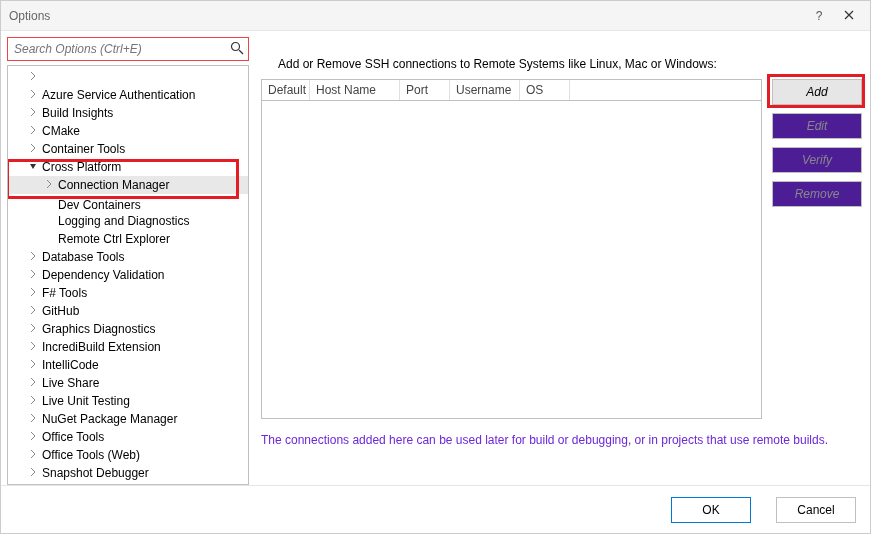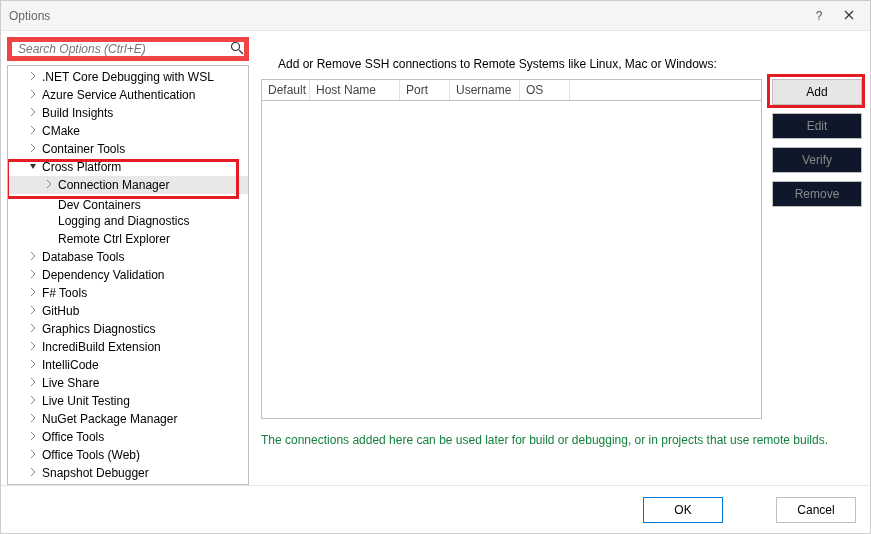--- a/index.html
+++ b/index.html
@@ -8,21 +8,21 @@
 .window { width: 871px; height: 534px; background: #fff; border: 1px solid #ccc; display: flex; flex-direction: column; }
 
 .titlebar { height: 30px; display: flex; align-items: center; padding: 0 6px 0 8px; border-bottom: 1px solid #e6e6e6; background: #f5f5f5; }
 .titlebar .title { color: #666; flex: 1; }
 .titlebar .tbtn { width: 30px; height: 30px; display: flex; align-items: center; justify-content: center; color: #555; }
 
 .body { flex: 1; display: flex; padding: 6px 8px 0 6px; gap: 12px; overflow: hidden; }
 
 .leftcol { width: 242px; display: flex; flex-direction: column; }
 .searchwrap { position: relative; margin-bottom: 4px; }
-.searchwrap input { width: 100%; height: 24px; padding: 2px 24px 2px 6px; border: 5px solid #ef4444; font-style: italic; color: #555; }
+.searchwrap input { width: 100%; height: 24px; padding: 2px 24px 2px 6px; border: 1px solid #ef4444; font-style: italic; color: #555; }
 .searchwrap .sicon { position: absolute; right: 5px; top: 4px; color: #333; }
 
 .treewrap { flex: 1; border: 1px solid #c0c0c0; overflow-y: auto; position: relative; }
 .treewrap::-webkit-scrollbar { width: 16px; }
 .treewrap::-webkit-scrollbar-track { background: #f5f5f5; }
 .treewrap::-webkit-scrollbar-thumb { background: #c2c2c2; }
 
 .tree { padding: 2px 0 2px 0; }
 .node { display: flex; align-items: center; height: 18px; cursor: default; user-select: none; white-space: nowrap; }
 .node .arrow { width: 12px; height: 12px; margin: 0 2px 0 0; flex-shrink: 0; }
@@ -36,28 +36,28 @@
 
 .rightcol { flex: 1; display: flex; flex-direction: column; padding-top: 20px; }
 .caption { margin-bottom: 8px; margin-left: 17px; }
 .tablearea { display: flex; gap: 10px; }
 .grid { flex: 1; border: 1px solid #c0c0c0; height: 340px; }
 .ghead { display: flex; border-bottom: 1px solid #c0c0c0; background: #fff; }
 .gcol { padding: 3px 6px; border-right: 1px solid #e0e0e0; color: #444; }
 .gcol:last-child { border-right: none; flex: 1; }
 
 .btns { width: 90px; display: flex; flex-direction: column; gap: 8px; }
-.btn { height: 26px; border: 1px solid #c0c0c0; background: #0f172a; color: #888; display: flex; align-items: center; justify-content: center; cursor: default; }
+.btn { height: 26px; border: 1px solid #c0c0c0; background: #4c1d95; color: #888; display: flex; align-items: center; justify-content: center; cursor: default; }
 .btn.enabled { color: #000; cursor: pointer; }
 
-.hint { margin-top: 14px; color: #15803d; }
+.hint { margin-top: 14px; color: #6d28d9; }
 
 .footer { height: 48px; display: flex; align-items: center; justify-content: flex-end; gap: 25px; padding-right: 14px; border-top: 1px solid #e6e6e6; }
 .footer .fbtn { width: 80px; height: 26px; border: 1px solid #0078d7; background: #fff; display: flex; align-items: center; justify-content: center; cursor: pointer; }
-.footer .fbtn.cancel { border-color: #c0c0c0; margin-left: 28px; }
+.footer .fbtn.cancel { border-color: #c0c0c0; }
 </style>
 </head>
 <body>
 
 <div class="window">
 
   <div class="titlebar">
     <span class="title">Options</span>
     <div class="tbtn">
       <span>?</span>
@@ -84,21 +84,20 @@
         </span>
       </div>
       <div class="treewrap">
         <div class="tree" id="tree">
             <div class="node" style="padding-left: 20px;">
               <span class="arrow">
                 <svg width="10" height="10" viewBox="0 0 10 10">
                   <path d="M3 1 L7 5 L3 9" stroke="#888" stroke-width="1" fill="none"></path>
                 </svg>
               </span>
-              <span class="lbl">.NET Core Debugging with WSL</span>
             </div>
             <div class="node" style="padding-left: 20px;">
               <span class="arrow">
                 <svg width="10" height="10" viewBox="0 0 10 10">
                   <path d="M3 1 L7 5 L3 9" stroke="#888" stroke-width="1" fill="none"></path>
                 </svg>
               </span>
               <span class="lbl">Azure Service Authentication</span>
             </div>
             <div class="node" style="padding-left: 20px;">
@@ -268,21 +267,21 @@
         <div class="grid">
           <div class="ghead" id="ghead">
               <div class="gcol" style="width: 48px;">Default</div>
               <div class="gcol" style="width: 90px;">Host Name</div>
               <div class="gcol" style="width: 50px;">Port</div>
               <div class="gcol" style="width: 70px;">Username</div>
               <div class="gcol" style="width: 50px;">OS</div>
               <div class="gcol"></div>
             </div>
         </div>
-        <div class="btns" style="position:relative;">
+        <div class="btns" style="position:relative;font-style:italic;">
           <div class="btn enabled" style="background:#e6e6e6;">Add</div>
           <div class="btn">Edit</div>
           <div class="btn">Verify</div>
           <div class="btn">Remove</div>
           <div class="redbox" id="redbox-add" style="left:-5px; top:-5px; width:98px; height:34px;"></div>
         </div>
       </div>
       <div class="hint">The connections added here can be used later for build or debugging, or in projects that use remote builds.</div>
     </div>
 

